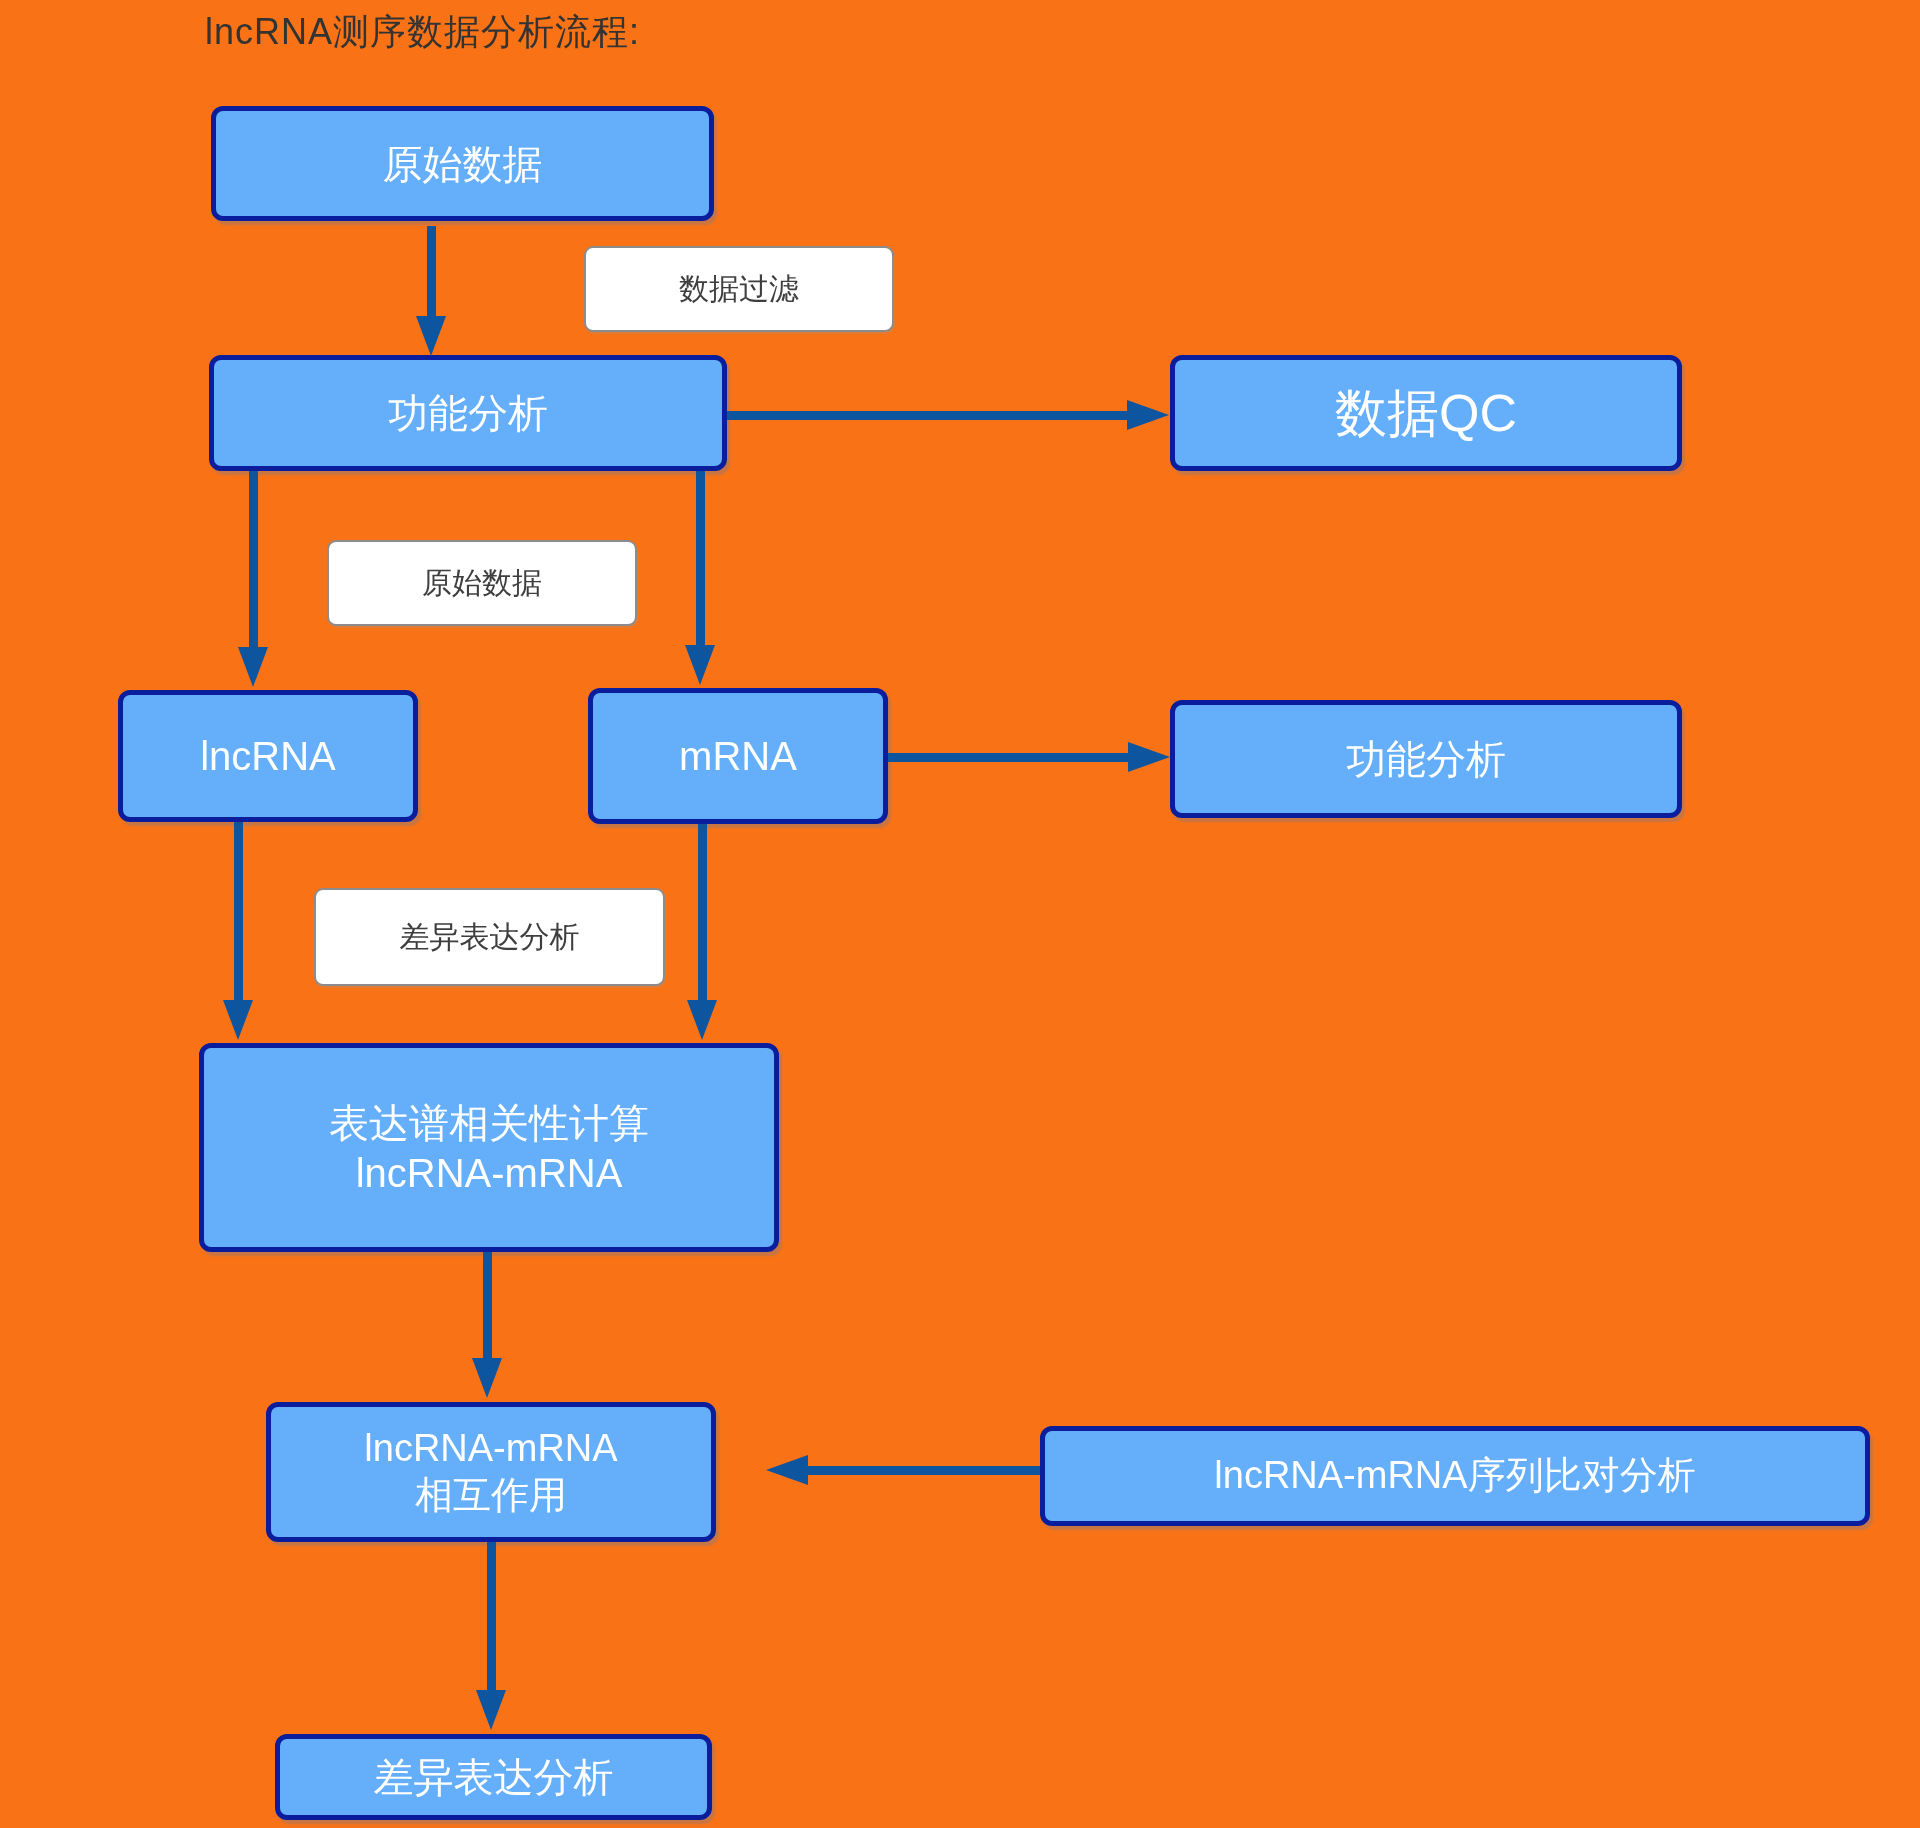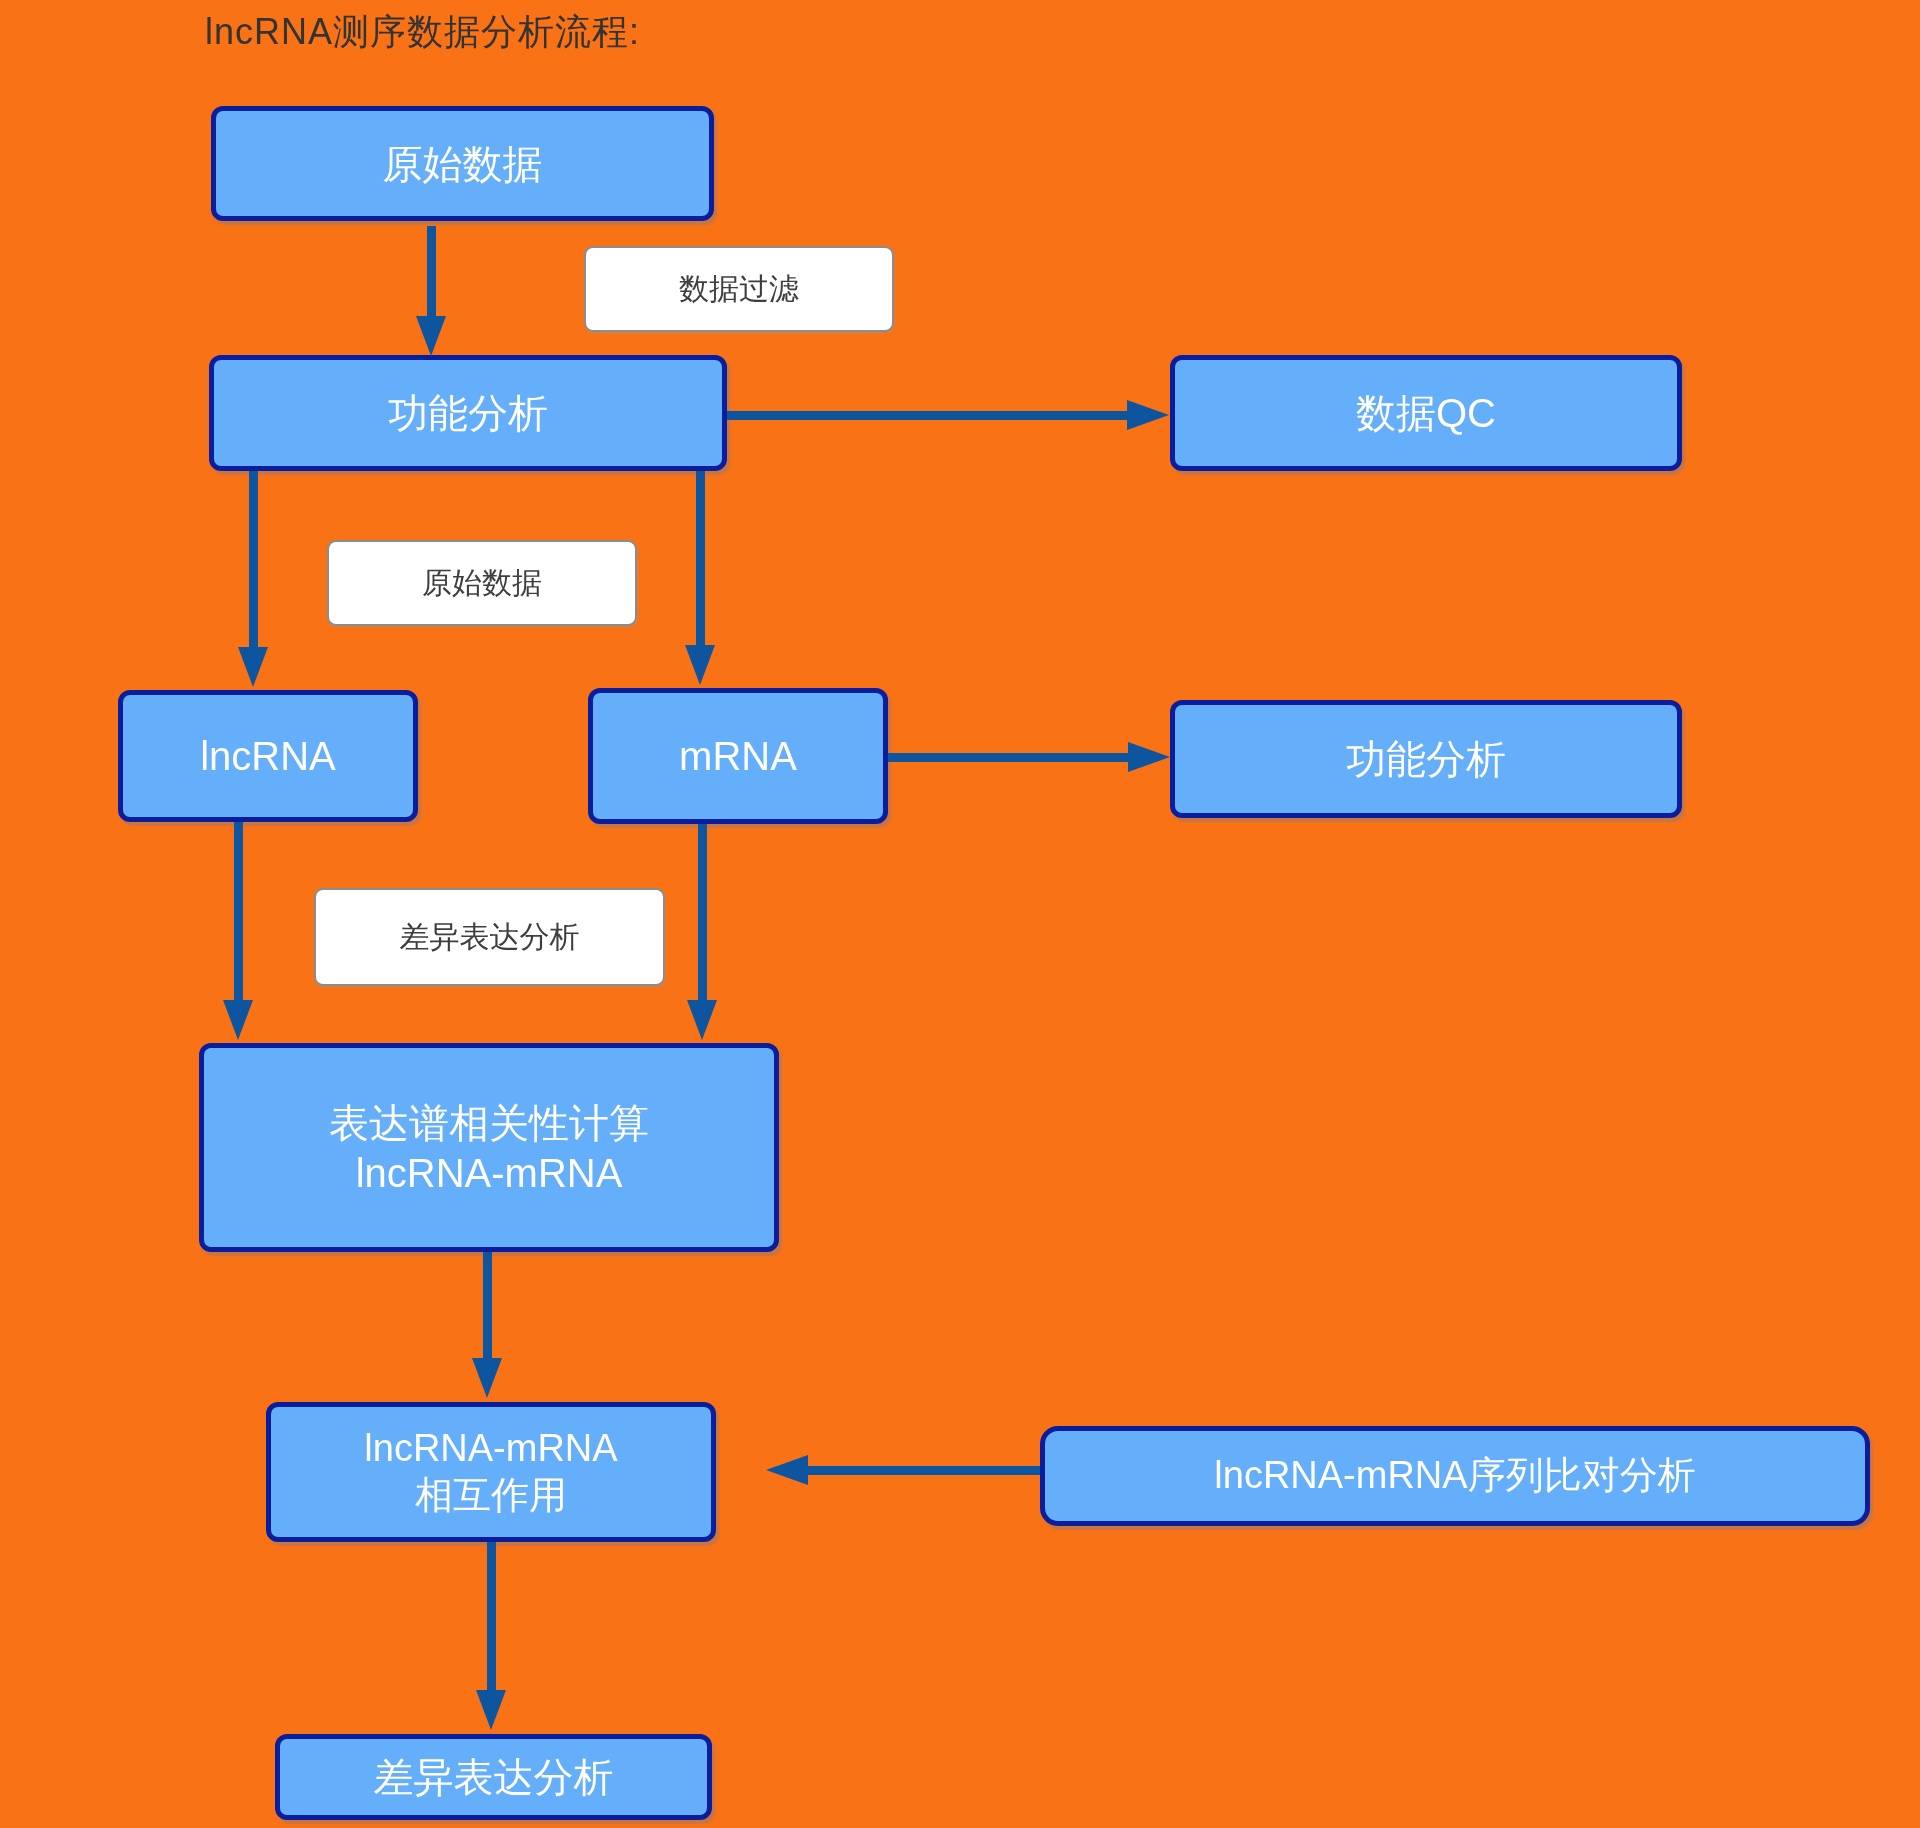--- a/index.html
+++ b/index.html
@@ -47,21 +47,21 @@
   <div class="title" style="left:205px;top:8px;">lncRNA测序数据分析流程:</div>
 
   <div class="node" style="left:211px;top:106px;width:503px;height:115px;font-size:40px;">
     <span>原始数据</span>
   </div>
 
   <div class="node" style="left:209px;top:355px;width:518px;height:116px;font-size:40px;">
     <span>功能分析</span>
   </div>
 
-  <div class="node" style="left:1170px;top:355px;width:512px;height:116px;font-size:40px;">
+  <div class="node" style="left:1170px;top:355px;width:512px;height:116px;font-size:52px;">
     <span>数据QC</span>
   </div>
 
   <div class="node" style="left:118px;top:690px;width:300px;height:132px;font-size:40px;">
     <span>lncRNA</span>
   </div>
 
   <div class="node" style="left:588px;top:688px;width:300px;height:136px;font-size:40px;">
     <span>mRNA</span>
   </div>
@@ -73,21 +73,21 @@
   <div class="node" style="left:199px;top:1043px;width:580px;height:209px;font-size:40px;">
     <span>表达谱相关性计算</span>
     <span>lncRNA-mRNA</span>
   </div>
 
   <div class="node" style="left:266px;top:1402px;width:450px;height:140px;font-size:38px;">
     <span>lncRNA-mRNA</span>
     <span>相互作用</span>
   </div>
 
-  <div class="node" style="left:1040px;top:1426px;width:830px;height:100px;font-size:38px;border-radius:18px;">
+  <div class="node" style="left:1040px;top:1426px;width:830px;height:100px;font-size:38px;">
     <span>lncRNA-mRNA序列比对分析</span>
   </div>
 
   <div class="node" style="left:275px;top:1734px;width:437px;height:86px;font-size:40px;">
     <span>差异表达分析</span>
   </div>
 
   <div class="plabel" style="left:584px;top:246px;width:310px;height:86px;">
     <span>数据过滤</span>
   </div>

